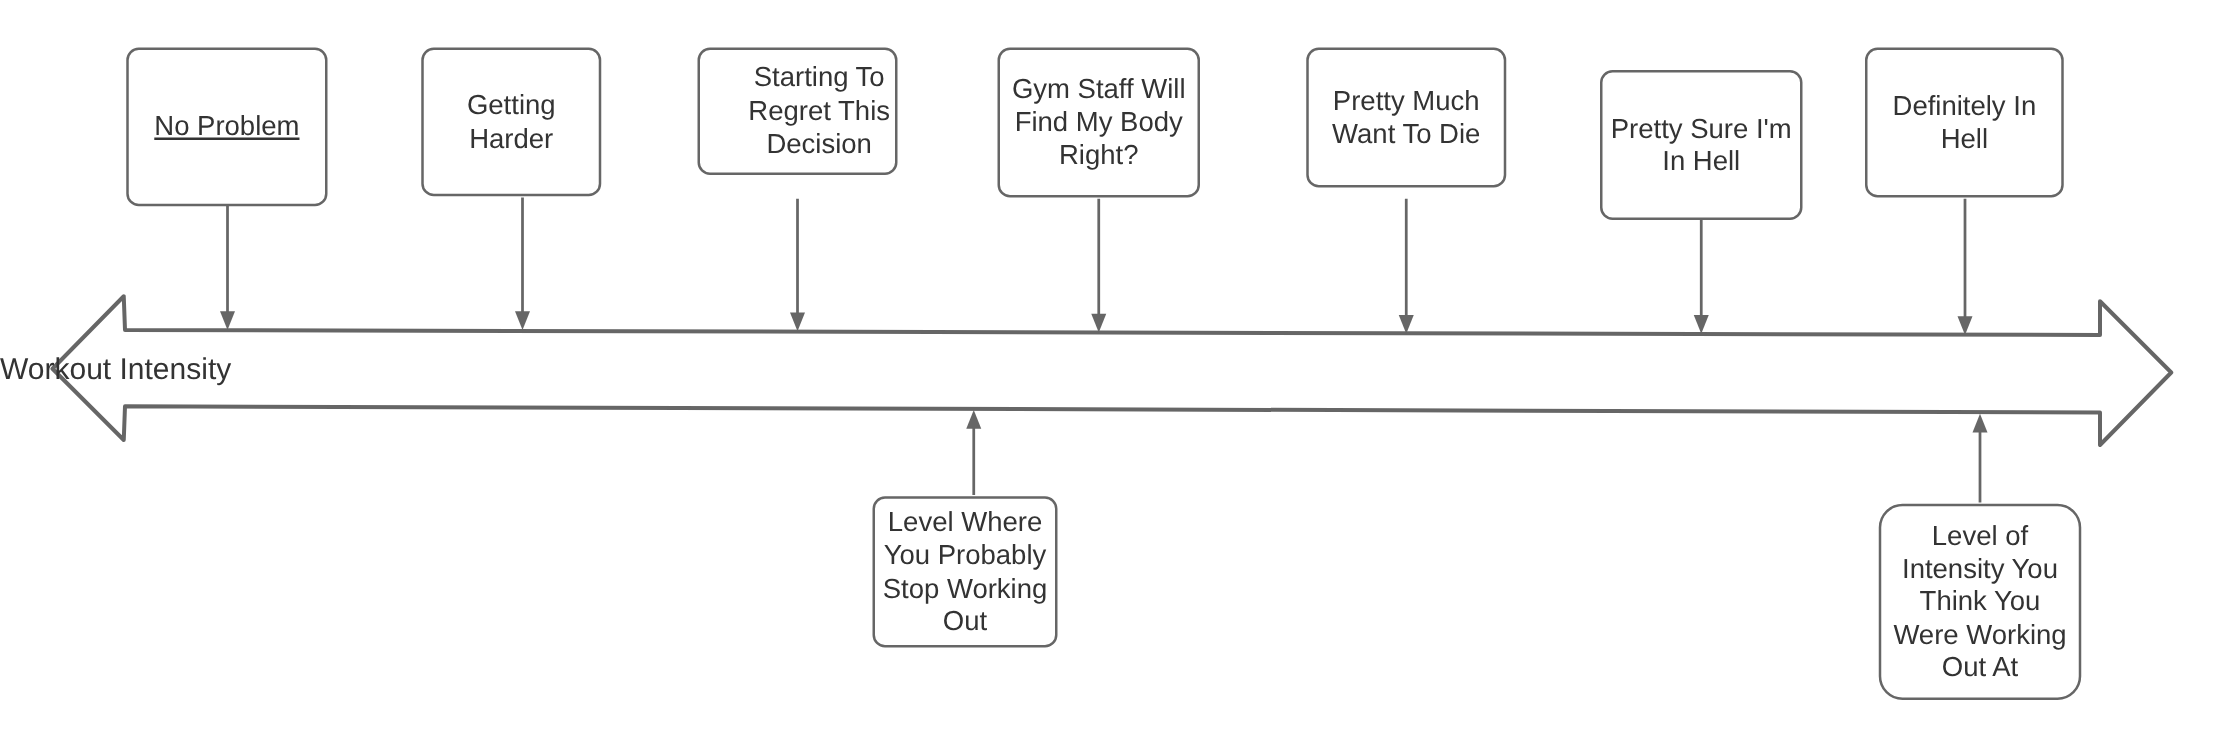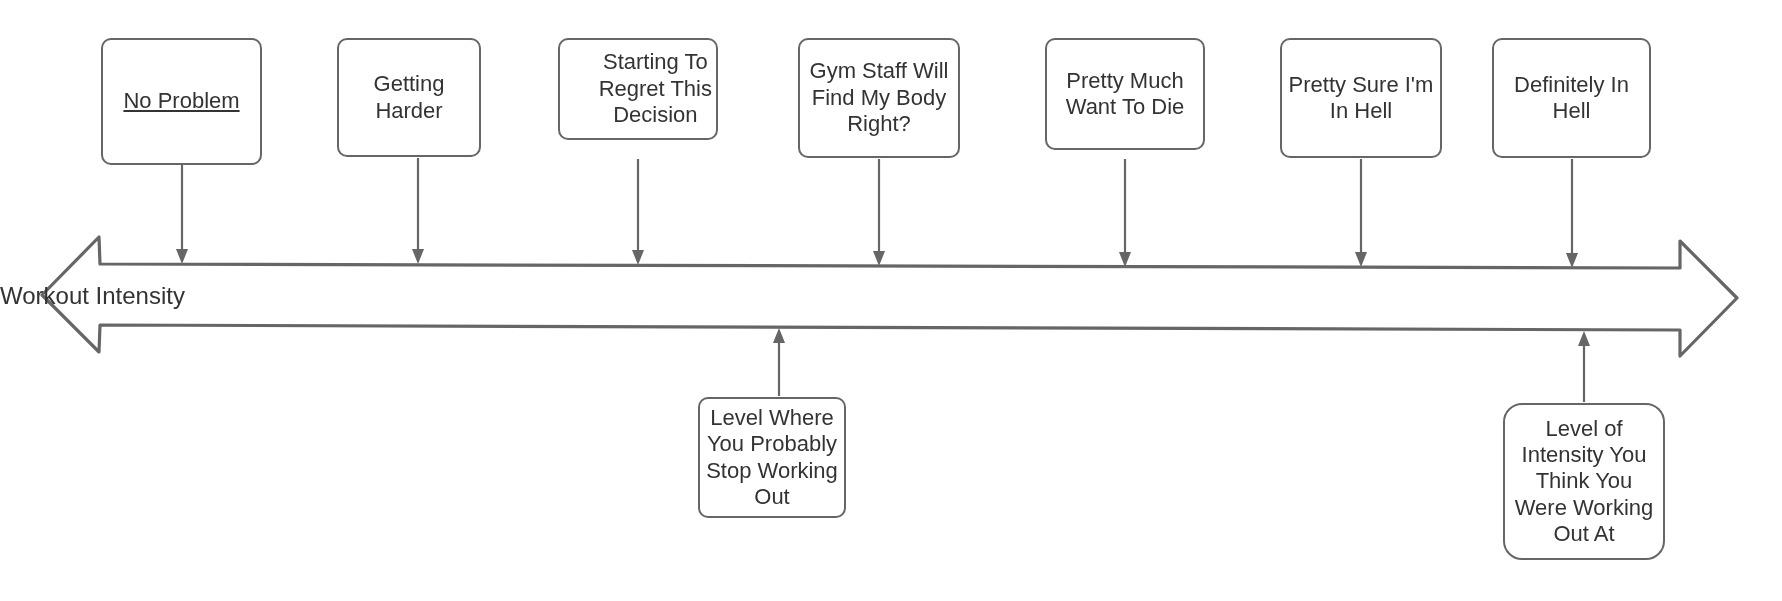--- a/index.html
+++ b/index.html
@@ -41,21 +41,21 @@
     font-size: 24px;
     line-height: 28px;
     color: #333333;
   }
   
   .b1 { left: 101px;  top: 38px; width: 161px; height: 127px; text-decoration: underline; }
   .b2 { left: 337px;  top: 38px; width: 144px; height: 119px; }
   .b3 { left: 558px;  top: 38px; width: 160px; height: 102px; justify-content: flex-end; }
   .b4 { left: 798px;  top: 38px; width: 162px; height: 120px; }
   .b5 { left: 1045px; top: 38px; width: 160px; height: 112px; }
-  .b6 { left: 1280px; top: 38px; width: 162px; height: 120px; }
+  .b6 { left: 1280px; top: 56px; width: 162px; height: 120px; }
   .b7 { left: 1492px; top: 38px; width: 159px; height: 120px; }
   
   .bb1 { left: 698px;  top: 397px; width: 148px; height: 121px; }
   .bb2 { left: 1503px; top: 403px; width: 162px; height: 157px; border-radius: 19px; }
 </style>
 </head>
 <body>
 
 <div class="canvas">
 

